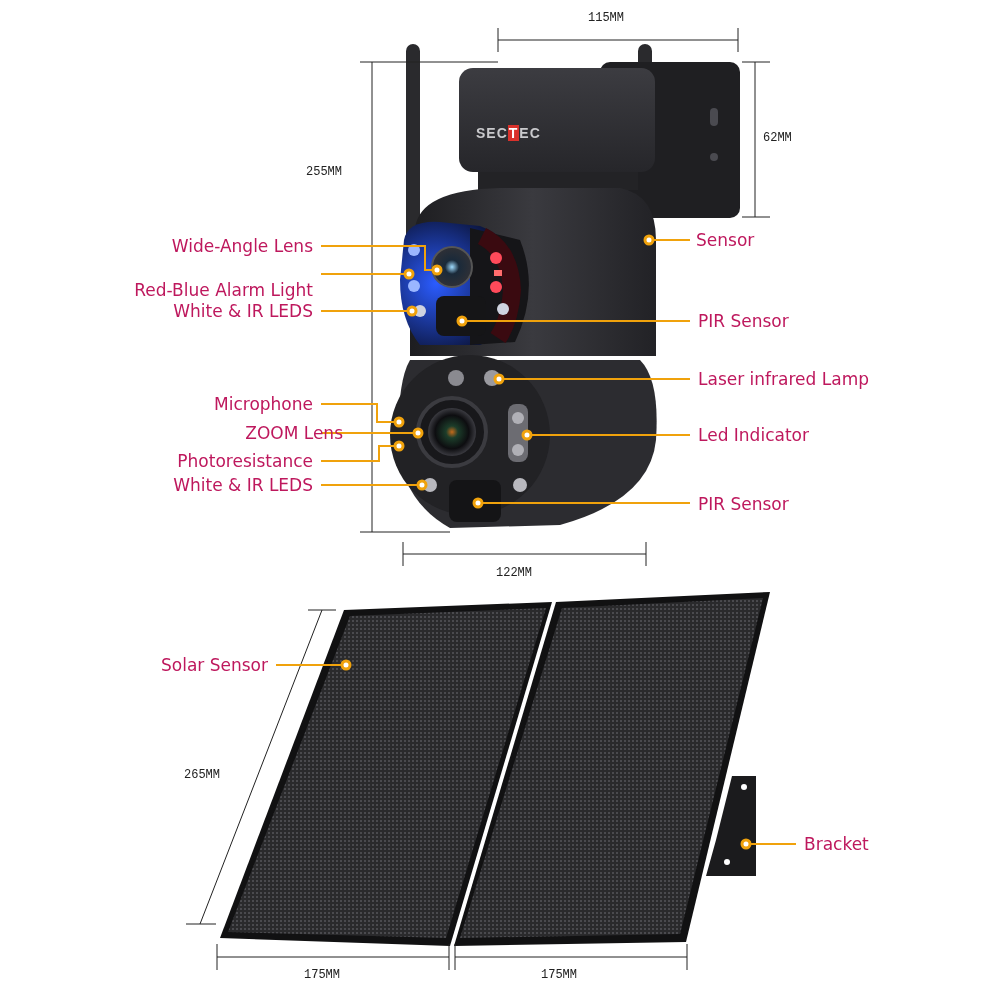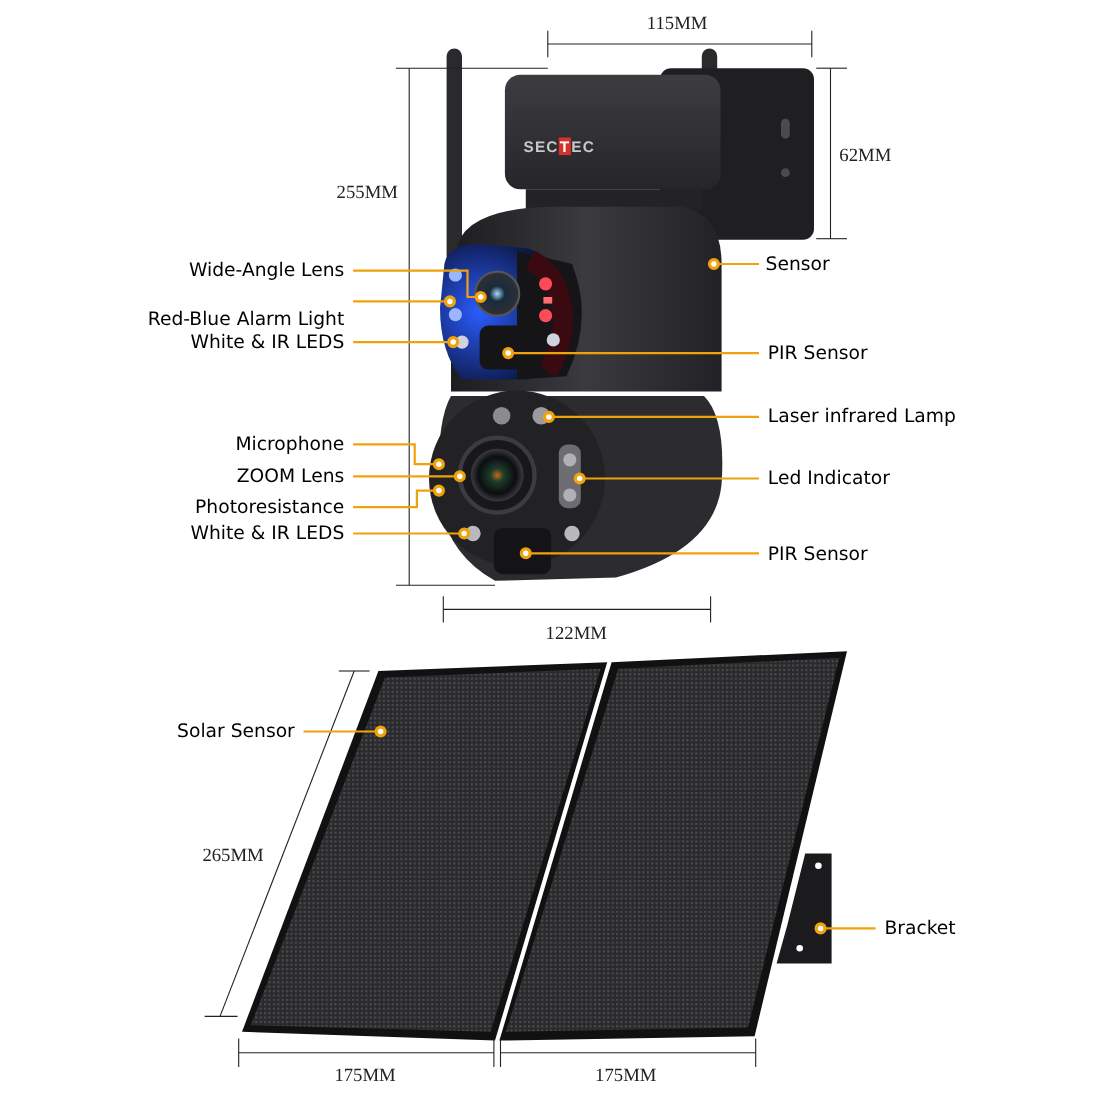--- a/index.html
+++ b/index.html
@@ -1,20 +1,20 @@
 <!DOCTYPE html>
 <html><head>
 <meta charset="utf-8">
 <style>
   html,body{margin:0;padding:0;background:#ffffff;}
   body{width:1000px;height:1000px;position:relative;overflow:hidden;font-family:"DejaVu Sans","Liberation Sans",sans-serif;}
   .abs{position:absolute;}
-  .lbl{position:absolute;font-size:17px;color:#000000;white-space:nowrap;line-height:20px;font-family:"DejaVu Sans",sans-serif;}
+  .lbl{position:absolute;font-size:17px;color:#be185d;white-space:nowrap;line-height:20px;font-family:"DejaVu Sans",sans-serif;}
   .lbl.r{text-align:right;}
-  .dim{position:absolute;font-size:17px;color:#222;white-space:nowrap;font-family:Liberation Serif, serif;}
+  .dim{position:absolute;font-size:12px;color:#222;white-space:nowrap;font-family:Liberation Mono, monospace;}
   svg{position:absolute;left:0;top:0;}
 </style>
 </head>
 <body>
 
 <svg width="1000" height="1000" viewBox="0 0 1000 1000">
   <defs>
     <linearGradient id="bodyG" x1="0" x2="1" y1="0" y2="0">
       <stop offset="0" stop-color="#1d1d20"></stop>
       <stop offset="0.5" stop-color="#3a3a3f"></stop>
@@ -175,21 +175,21 @@
 <div class="dim" style="left:763px;top:131px;">62MM</div>
 <div class="dim" style="left:496px;top:566px;">122MM</div>
 <div class="dim" style="left:184px;top:750px;margin-top:18px;">265MM</div>
 <div class="dim" style="left:304px;top:968px;">175MM</div>
 <div class="dim" style="left:541px;top:968px;">175MM</div>
 
 <div class="lbl r" style="right:687px;top:236px;">Wide-Angle Lens</div>
 <div class="lbl r" style="right:687px;top:280px;">Red-Blue Alarm Light</div>
 <div class="lbl r" style="right:687px;top:301px;">White &amp; IR LEDS</div>
 <div class="lbl r" style="right:687px;top:394px;">Microphone</div>
-<div class="lbl r" style="right:687px;top:423px;margin-left:16px;">ZOOM Lens</div>
+<div class="lbl r" style="right:657px;top:423px;margin-left:16px;">ZOOM Lens</div>
 <div class="lbl r" style="right:687px;top:451px;">Photoresistance</div>
 <div class="lbl r" style="right:687px;top:475px;">White &amp; IR LEDS</div>
 <div class="lbl r" style="right:732px;top:655px;">Solar Sensor</div>
 
 <div class="lbl" style="left:696px;top:230px;">Sensor</div>
 <div class="lbl" style="left:698px;top:311px;">PIR Sensor</div>
 <div class="lbl" style="left:698px;top:369px;">Laser infrared Lamp</div>
 <div class="lbl" style="left:698px;top:425px;">Led Indicator</div>
 <div class="lbl" style="left:698px;top:494px;">PIR Sensor</div>
 <div class="lbl" style="left:804px;top:834px;">Bracket</div>

